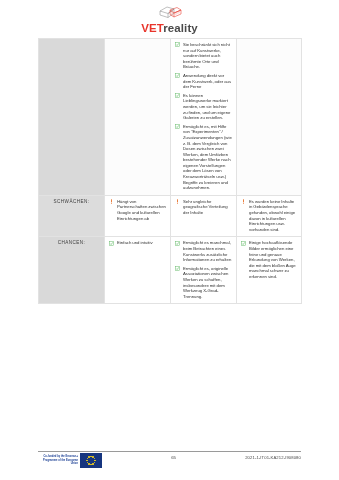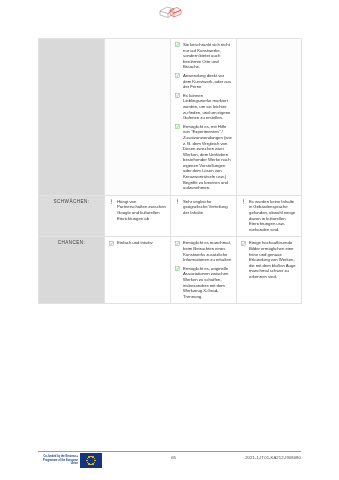--- a/index.html
+++ b/index.html
@@ -163,20 +163,23 @@
         <g stroke="#e8352b" stroke-width=".45" opacity=".75">
           <path d="M28 13.5 L28 22"></path>
             <path d="M30 13 L30 23"></path>
           <path d="M32 12.5 L32 24"></path>
           <path d="M36 17.5 L46 13"></path>
             <path d="M36 19.5 L46 15"></path>
           <path d="M36 21.5 L46 17"></path>
         </g>
       </svg>
     </span>
+    <div class="logo-word">
+      <span class="logo-vet">VET</span><span class="logo-reality">reality</span>
+    </div>
   </div>
 
   <table class="swot">
     <colgroup>
       <col class="col-label">
         <col class="col-c1">
         <col class="col-c2">
         <col class="col-c3">
     </colgroup>
     <tbody>

